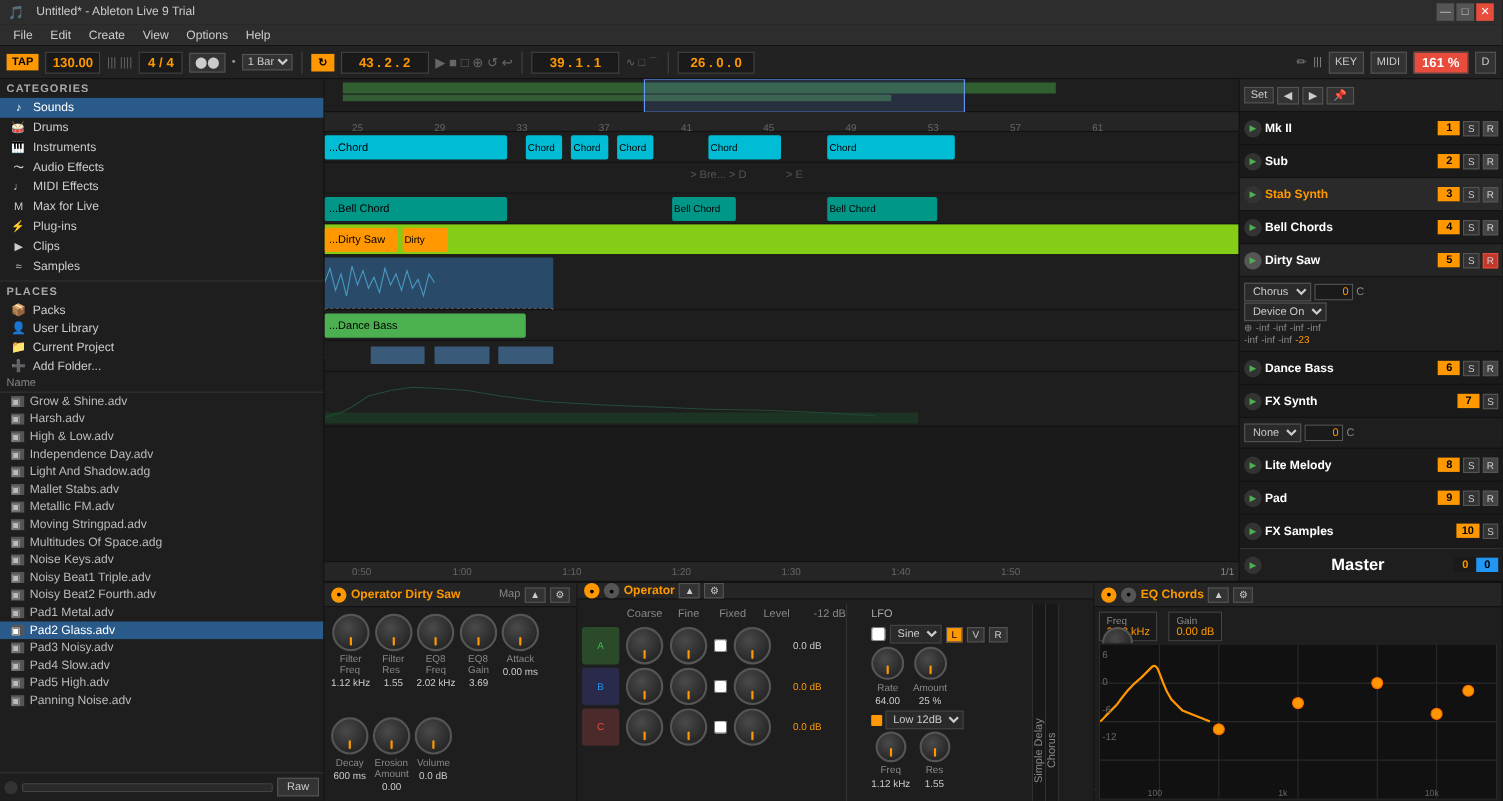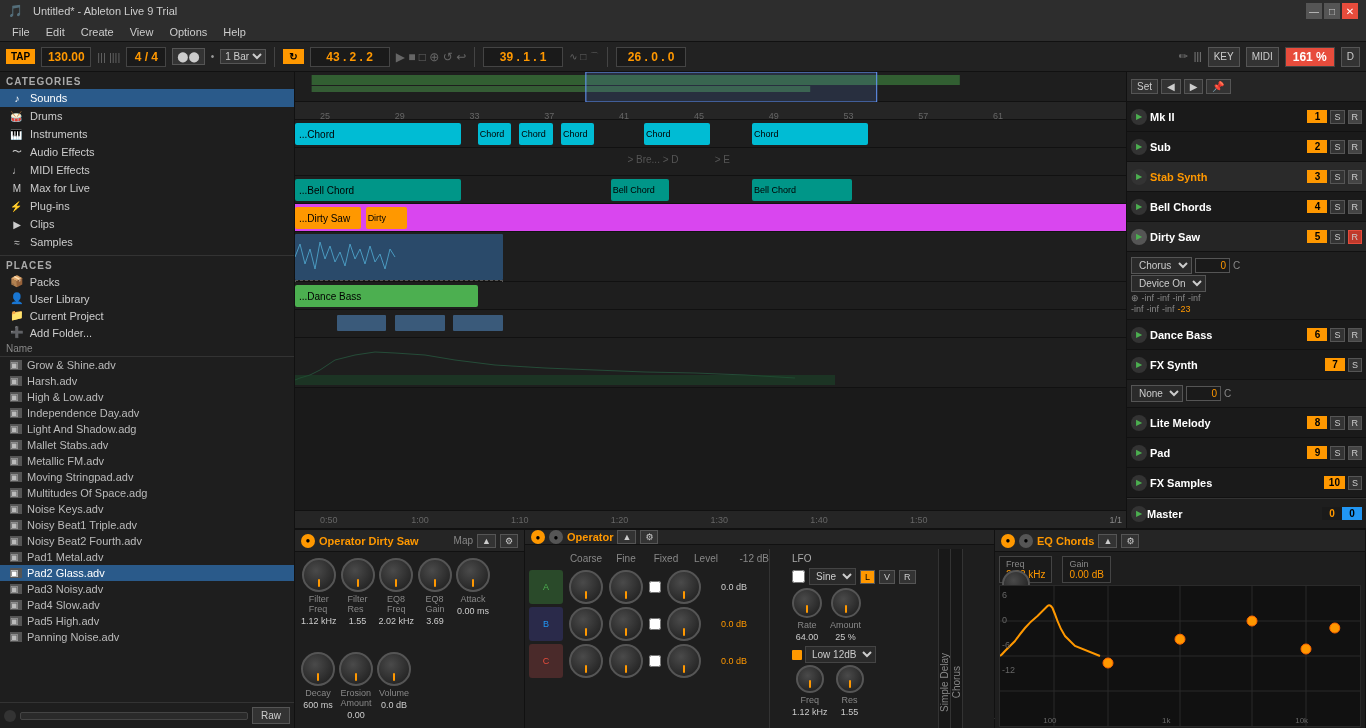--- a/index.html
+++ b/index.html
@@ -73,21 +73,21 @@
     .mixer-track-name { flex: 1; font-size: 11px; font-weight: bold; color: #fff; }
     .mixer-num { background: #ff9800; color: #000; font-size: 10px; font-weight: bold; padding: 1px 5px; min-width: 20px; text-align: center; cursor: pointer; }
     .mixer-s-btn { background: #333; border: 1px solid #555; color: #ccc; font-size: 9px; padding: 1px 3px; cursor: pointer; }
     .mixer-r-btn { background: #444; border: 1px solid #555; color: #ccc; font-size: 9px; padding: 1px 3px; cursor: pointer; }
     .mixer-r-btn.red { background: #c0392b; border-color: #e74c3c; }
     .mixer-eq-section { padding: 4px; background: #1e1e1e; border-bottom: 1px solid #111; font-size: 10px; color: #aaa; }
     .mixer-eq-row { display: flex; align-items: center; gap: 3px; margin: 1px 0; }
     .select-box { background: #2a2a2a; border: 1px solid #555; color: #ccc; font-size: 10px; padding: 1px 3px; }
     .mixer-vol { background: #1a1a1a; border: 1px solid #555; color: #ff9800; font-size: 10px; padding: 1px 3px; min-width: 35px; text-align: right; }
     .mixer-bottom { height: 30px; display: flex; align-items: center; padding: 0 4px; border-top: 1px solid #333; background: #1e1e1e; }
-    .master-label { font-size: 11px; font-weight: bold; color: #fff; flex: 1; }
+    .master-label { font-size: 15px; font-weight: bold; color: #fff; flex: 1; text-align: center; }
 
     
     #plugins { height: 220px; display: flex; border-top: 2px solid #111; background: #1a1a1a; }
     
     
     .plugin-panel { border-right: 1px solid #111; background: #1e1e1e; display: flex; flex-direction: column; }
     .plugin-header { height: 22px; background: #252525; display: flex; align-items: center; padding: 0 6px; gap: 4px; border-bottom: 1px solid #111; }
     .plugin-title { font-size: 11px; font-weight: bold; color: #ff9800; }
     .plugin-btn { background: #333; border: 1px solid #555; color: #ccc; font-size: 9px; padding: 1px 4px; cursor: pointer; }
     .plugin-body { flex: 1; padding: 6px; display: flex; gap: 8px; flex-wrap: wrap; }
@@ -364,21 +364,21 @@
 
           <div class="track-row" style="height:28px;border-bottom:1px solid #111;">
             <div class="track-content" style="position:relative;background:#1e1e1e;flex:1;height:100%;">
               <div style="position:absolute;left:0;top:3px;width:20%;height:22px;background:#009688;border-radius:2px;display:flex;align-items:center;padding:0 4px;font-size:10px;color:#000;cursor:pointer;">...Bell Chord</div>
               <div style="position:absolute;left:38%;top:3px;width:7%;height:22px;background:#009688;border-radius:2px;display:flex;align-items:center;padding:0 2px;font-size:9px;color:#000;cursor:pointer;">Bell Chord</div>
               <div style="position:absolute;left:55%;top:3px;width:12%;height:22px;background:#009688;border-radius:2px;display:flex;align-items:center;padding:0 2px;font-size:9px;color:#000;cursor:pointer;">Bell Chord</div>
             </div>
           </div>
 
           <div class="track-row" style="height:28px;border-bottom:1px solid #111;">
-            <div class="track-content" style="position:relative;background:#d946ef;flex:1;height:100%;">
+            <div class="track-content" style="position:relative;background:#84cc16;flex:1;height:100%;">
               <div style="position:absolute;left:0;top:3px;width:8%;height:22px;background:#ff9800;border-radius:2px;display:flex;align-items:center;padding:0 4px;font-size:10px;color:#000;cursor:pointer;">...Dirty Saw</div>
               <div style="position:absolute;left:8.5%;top:3px;width:5%;height:22px;background:#ff9800;border-radius:2px;display:flex;align-items:center;padding:0 2px;font-size:9px;color:#000;cursor:pointer;">Dirty</div>
             </div>
           </div>
 
           <div class="track-row" style="height:50px;border-bottom:1px solid #111;">
             <div class="track-content" style="position:relative;background:#1e1e1e;flex:1;height:100%;">
               <div style="position:absolute;left:0;top:2px;width:25%;height:46px;background:#2a4a6a;border-radius:1px;overflow:hidden;">
                 <svg width="100%" height="46">
                   <polyline points="0,23 5,10 10,30 15,15 20,35 25,8 30,25 35,12 40,28 45,18 50,32 55,10 60,25 65,15 70,30 75,12 80,28 85,20 90,35 95,15 100,23" fill="none" stroke="#4a9ac0" stroke-width="1"></polyline>

